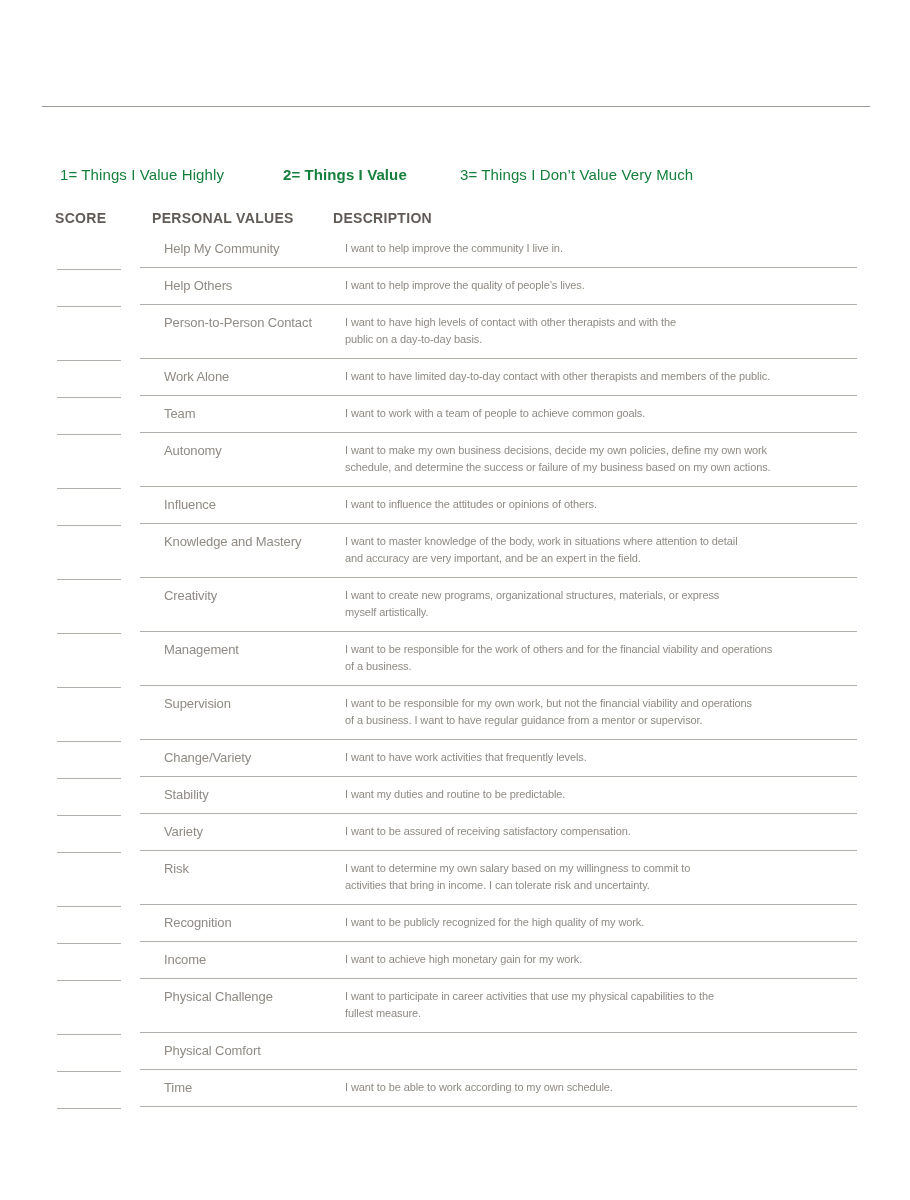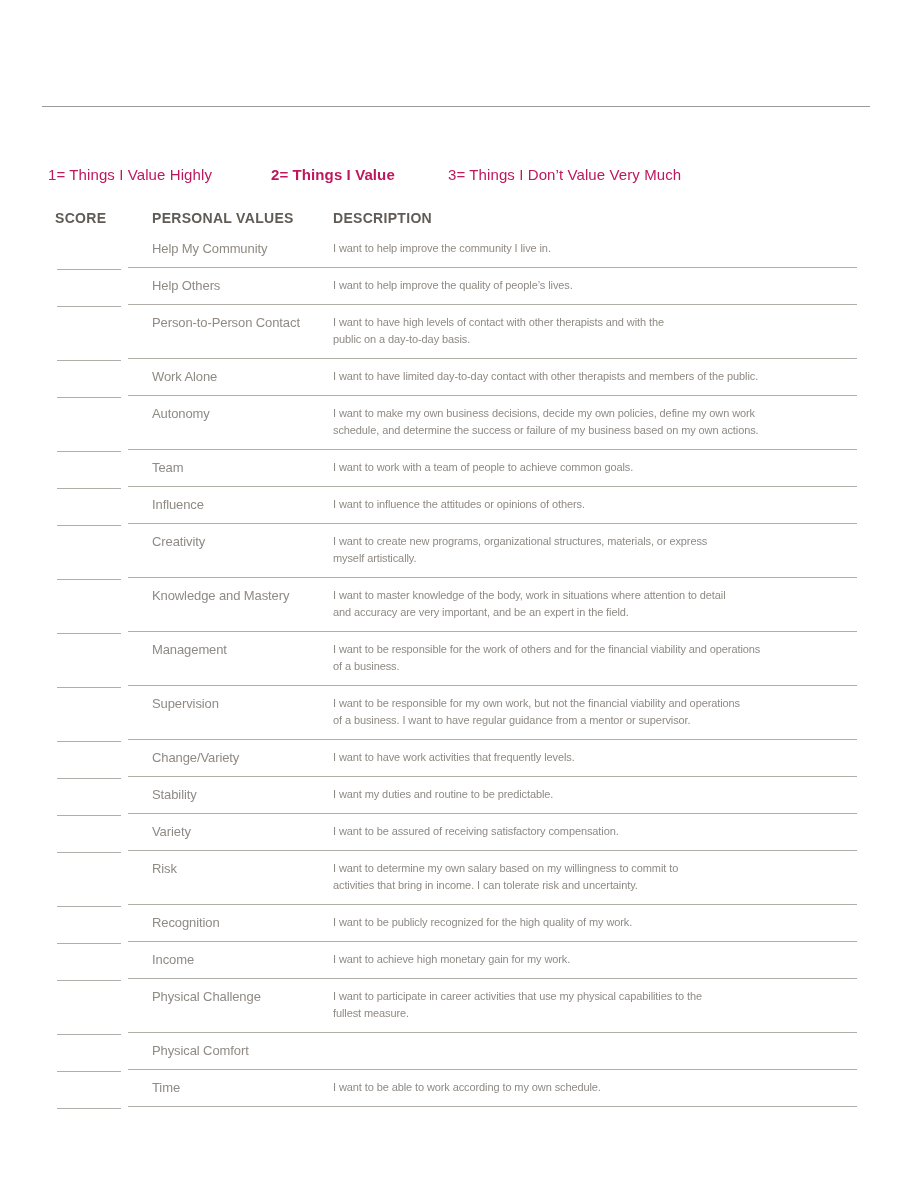--- a/index.html
+++ b/index.html
@@ -18,25 +18,25 @@
   .top-rule {
     position: absolute;
     left: 42px;
     top: 106px;
     width: 828px;
     height: 1px;
     background: #9d9b98;
   }
   .legend {
     position: absolute;
-    left: 48px;
+    left: 60px;
     top: 166px;
     display: flex;
     font-size: 15px;
-    color: #be185d;
+    color: #15803d;
     letter-spacing: 0.1px;
     white-space: nowrap;
   }
   .legend-item-1 { width: 223px; }
   .legend-item-2 { width: 177px; font-weight: bold; }
   .header-row {
     position: absolute;
     left: 55px;
     top: 210px;
     display: flex;
@@ -50,20 +50,21 @@
   .header-values { width: 181px; }
   .values-table {
     position: absolute;
     left: 55px;
     top: 231px;
     width: 802px;
   }
   .t-row {
     display: flex;
     position: relative;
+    gap: 12px;
   }
   .score-cell {
     width: 73px;
     position: relative;
     flex: 0 0 73px;
   }
   .score-line {
     position: absolute;
     left: 2px;
     bottom: -2px;
@@ -156,73 +157,73 @@
         <div class="val-cell">Work Alone</div>
         <div class="desc-cell">I want to have limited day-to-day contact with other therapists and members of the public.</div>
       </div>
     </div>
 
     <div class="t-row">
       <div class="score-cell">
         <span class="score-line"></span>
       </div>
       <div class="row-main">
+        <div class="val-cell">Team</div>
+        <div class="desc-cell">I want to work with a team of people to achieve common goals.</div>
+      </div>
+    </div>
+
+    <div class="t-row">
+      <div class="score-cell">
+        <span class="score-line"></span>
+      </div>
+      <div class="row-main">
         <div class="val-cell">Autonomy</div>
         <div class="desc-cell">I want to make my own business decisions, decide my own policies, define my own work
 schedule, and determine the success or failure of my business based on my own actions.</div>
       </div>
     </div>
 
     <div class="t-row">
       <div class="score-cell">
         <span class="score-line"></span>
       </div>
       <div class="row-main">
-        <div class="val-cell">Team</div>
-        <div class="desc-cell">I want to work with a team of people to achieve common goals.</div>
-      </div>
-    </div>
-
-    <div class="t-row">
-      <div class="score-cell">
-        <span class="score-line"></span>
-      </div>
-      <div class="row-main">
         <div class="val-cell">Influence</div>
         <div class="desc-cell">I want to influence the attitudes or opinions of others.</div>
+      </div>
+    </div>
+
+    <div class="t-row">
+      <div class="score-cell">
+        <span class="score-line"></span>
+      </div>
+      <div class="row-main">
+        <div class="val-cell">Knowledge and Mastery</div>
+        <div class="desc-cell">I want to master knowledge of the body, work in situations where attention to detail
+and accuracy are very important, and be an expert in the field.</div>
       </div>
     </div>
 
     <div class="t-row">
       <div class="score-cell">
         <span class="score-line"></span>
       </div>
       <div class="row-main">
         <div class="val-cell">Creativity</div>
         <div class="desc-cell">I want to create new programs, organizational structures, materials, or express
 myself artistically.</div>
       </div>
     </div>
 
     <div class="t-row">
       <div class="score-cell">
         <span class="score-line"></span>
       </div>
       <div class="row-main">
-        <div class="val-cell">Knowledge and Mastery</div>
-        <div class="desc-cell">I want to master knowledge of the body, work in situations where attention to detail
-and accuracy are very important, and be an expert in the field.</div>
-      </div>
-    </div>
-
-    <div class="t-row">
-      <div class="score-cell">
-        <span class="score-line"></span>
-      </div>
-      <div class="row-main">
         <div class="val-cell">Management</div>
         <div class="desc-cell">I want to be responsible for the work of others and for the financial viability and operations
 of a business.</div>
       </div>
     </div>
 
     <div class="t-row">
       <div class="score-cell">
         <span class="score-line"></span>
       </div>

